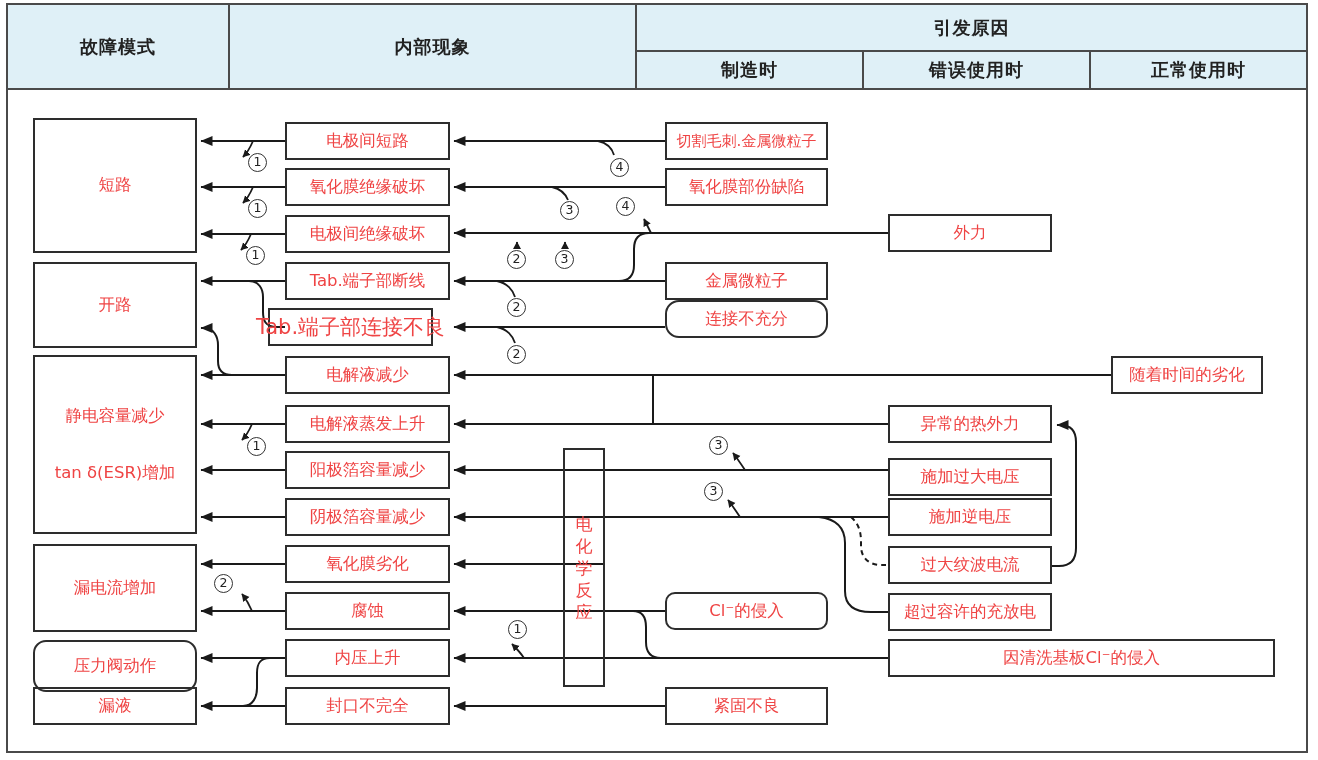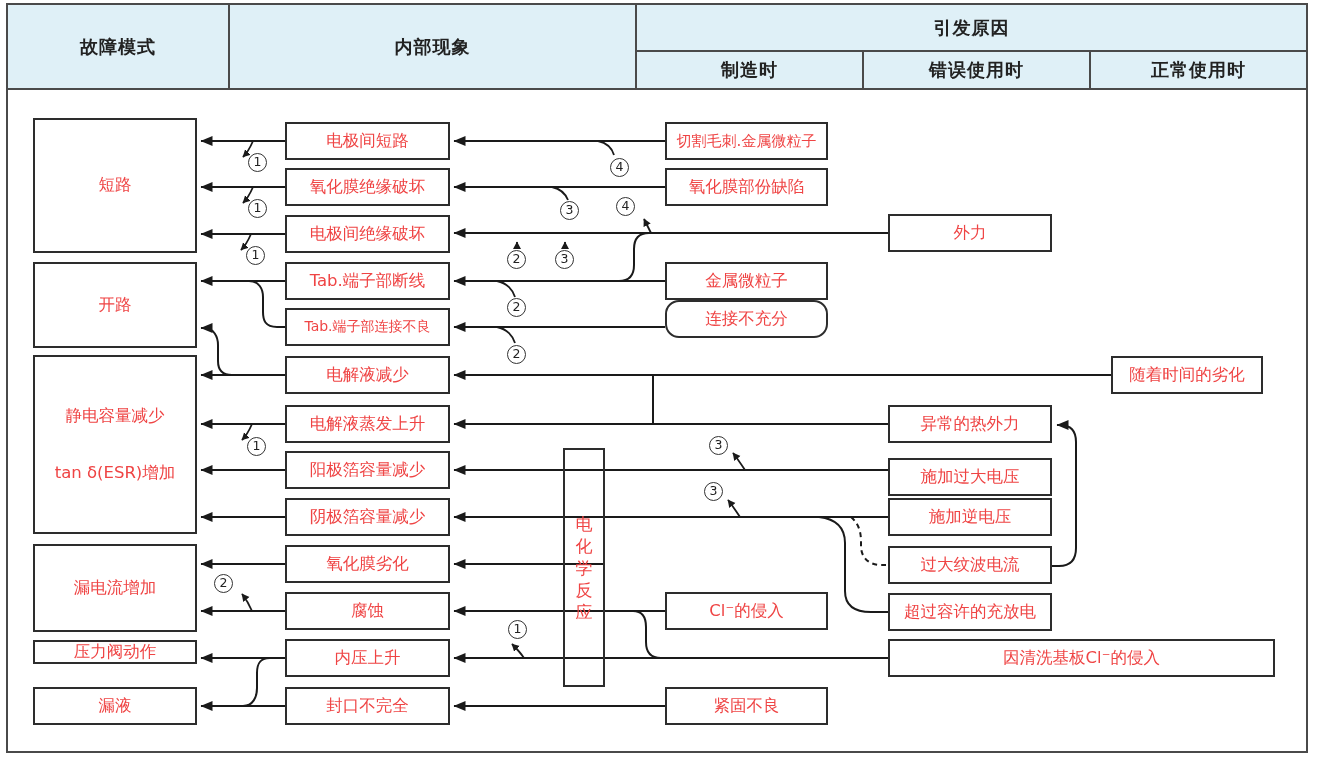--- a/index.html
+++ b/index.html
@@ -113,46 +113,46 @@
     </g>
   </svg>
 
   <div class="node plain" style="left:33px;top:118px;width:164px;height:135px;">短路</div>
   <div class="node plain" style="left:33px;top:262px;width:164px;height:86px;">开路</div>
   <div class="node twoline" style="left:33px;top:355px;width:164px;height:179px;">
     <span>静电容量减少</span>
     <span>tan δ(ESR)增加</span>
   </div>
   <div class="node plain" style="left:33px;top:544px;width:164px;height:88px;">漏电流增加</div>
-  <div class="node plain" style="left:33px;top:640px;width:164px;height:24px;">压力阀动作</div>
+  <div class="node plain" style="left:33px;top:640px;width:164px;height:52px;border-radius:13px;">压力阀动作</div>
   <div class="node plain" style="left:33px;top:687px;width:164px;height:38px;">漏液</div>
 
   <div class="node plain" style="left:285px;top:122px;width:165px;height:38px;">电极间短路</div>
   <div class="node plain" style="left:285px;top:168px;width:165px;height:38px;">氧化膜绝缘破坏</div>
   <div class="node plain" style="left:285px;top:215px;width:165px;height:38px;">电极间绝缘破坏</div>
   <div class="node plain" style="left:285px;top:262px;width:165px;height:38px;">Tab.端子部断线</div>
-  <div class="node plain" style="left:285px;top:308px;width:165px;height:38px;font-size:14px;">Tab.端子部连接不良</div>
+  <div class="node plain" style="left:268px;top:308px;width:165px;height:38px;font-size:21px;">Tab.端子部连接不良</div>
   <div class="node plain" style="left:285px;top:356px;width:165px;height:38px;">电解液减少</div>
   <div class="node plain" style="left:285px;top:405px;width:165px;height:38px;">电解液蒸发上升</div>
   <div class="node plain" style="left:285px;top:451px;width:165px;height:38px;">阳极箔容量减少</div>
   <div class="node plain" style="left:285px;top:498px;width:165px;height:38px;">阴极箔容量减少</div>
   <div class="node plain" style="left:285px;top:545px;width:165px;height:38px;">氧化膜劣化</div>
   <div class="node plain" style="left:285px;top:592px;width:165px;height:38px;">腐蚀</div>
   <div class="node plain" style="left:285px;top:639px;width:165px;height:38px;">内压上升</div>
   <div class="node plain" style="left:285px;top:687px;width:165px;height:38px;">封口不完全</div>
 
   <div class="node" style="left:563px;top:448px;width:42px;height:239px;">
     <div class="vtext">电化学反应</div>
   </div>
 
   <div class="node plain" style="left:665px;top:122px;width:163px;height:38px;font-size:15px;">切割毛刺.金属微粒子</div>
   <div class="node plain" style="left:665px;top:168px;width:163px;height:38px;">氧化膜部份缺陷</div>
   <div class="node plain" style="left:665px;top:262px;width:163px;height:38px;">金属微粒子</div>
   <div class="node plain" style="left:665px;top:300px;width:163px;height:38px;border-radius:14px;">连接不充分</div>
-  <div class="node plain" style="left:665px;top:592px;width:163px;height:38px;">Cl⁻的侵入</div>
+  <div class="node plain" style="left:665px;top:592px;width:163px;height:38px;border-radius:10px;">Cl⁻的侵入</div>
   <div class="node plain" style="left:665px;top:687px;width:163px;height:38px;">紧固不良</div>
 
   <div class="node plain" style="left:888px;top:214px;width:164px;height:38px;">外力</div>
   <div class="node plain" style="left:888px;top:405px;width:164px;height:38px;">异常的热外力</div>
   <div class="node plain" style="left:888px;top:451px;width:164px;height:38px;margin-top:7px;">施加过大电压</div>
   <div class="node plain" style="left:888px;top:498px;width:164px;height:38px;">施加逆电压</div>
   <div class="node plain" style="left:888px;top:546px;width:164px;height:38px;">过大纹波电流</div>
   <div class="node plain" style="left:888px;top:593px;width:164px;height:38px;">超过容许的充放电</div>
   <div class="node plain" style="left:888px;top:639px;width:387px;height:38px;">因清洗基板Cl⁻的侵入</div>
 

